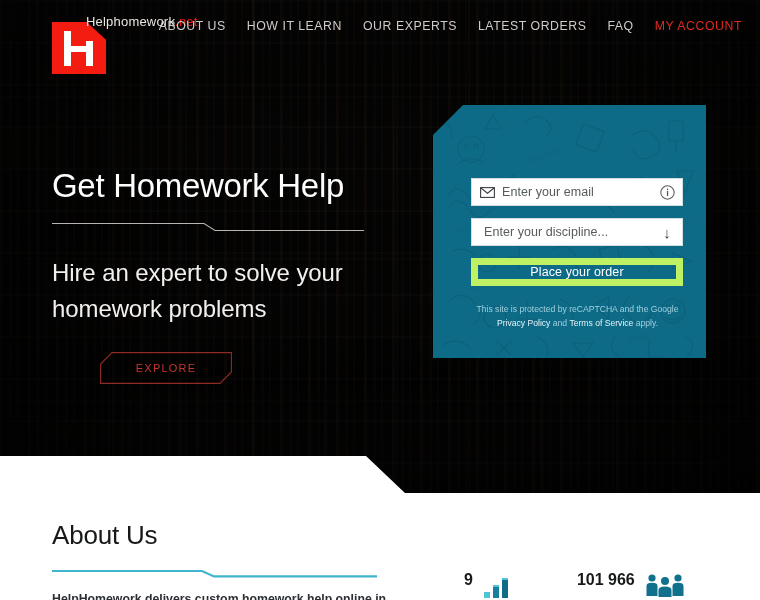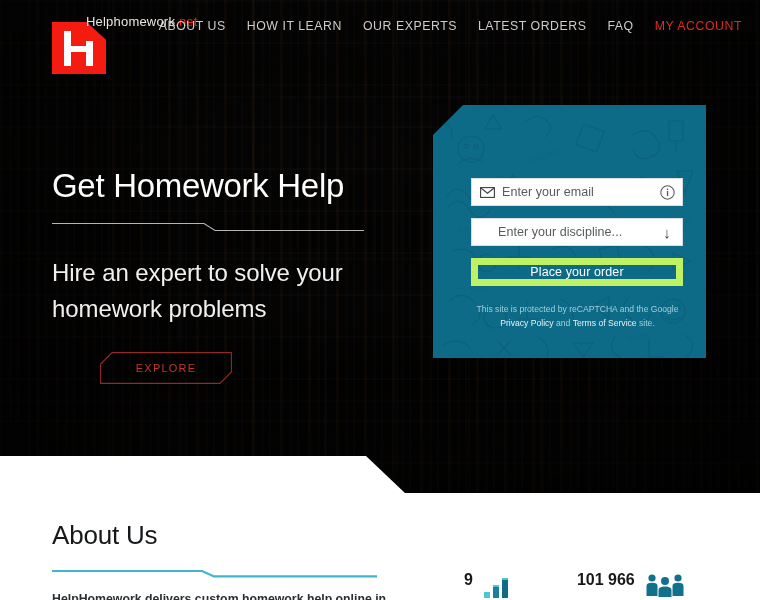--- a/index.html
+++ b/index.html
@@ -156,21 +156,21 @@
   }
   .field.email { top: 73px; }
   .field.disc { top: 113px; }
   .field .ico-left {
     width: 30px; display: flex; align-items: center; justify-content: center;
     flex: none;
   }
   .field .ftxt {
     flex: 1; font-size: 12.5px; color: #565b5e; letter-spacing: 0.05px;
   }
-  .field.disc .ftxt { padding-left: 26px; }
+  .field.disc .ftxt { padding-left: 12px; }
   .field .ico-right {
     width: 30px; display: flex; align-items: center; justify-content: center;
     flex: none;
   }
   .arrow-down { font-size: 15px; color: #3c4043; line-height: 1; }
 
   .order-btn {
     position: absolute; left: 30px; top: 153px; width: 212px; height: 28px;
     border: 7px solid #bef264; background: transparent;
     display: flex; align-items: flex-end; justify-content: center;
@@ -355,21 +355,21 @@
       <div class="field disc">
         <span class="ftxt">Enter your discipline...</span>
         <span class="ico-right arrow-down">↓</span>
       </div>
 
       <div class="order-btn">
         <span>Place your order</span>
       </div>
 
       <div class="recaptcha">
-        <span>This site is protected by reCAPTCHA and the Google </span><a>Privacy Policy</a><span> and </span><a>Terms of Service</a><span> site.</span>
+        <span>This site is protected by reCAPTCHA and the Google </span><a>Privacy Policy</a><span> and </span><a>Terms of Service</a><span> apply.</span>
       </div>
     </div>
   </div>
 
   <div class="white-lower"></div>
   <svg style="position:absolute;left:0;top:452px;z-index:26;" width="760" height="46" viewBox="0 0 760 46">
     <path d="M0 4 L366 4 L406 42 L760 42 L760 46 L0 46 Z" fill="#ffffff"></path>
   </svg>
 
   <div class="about">

